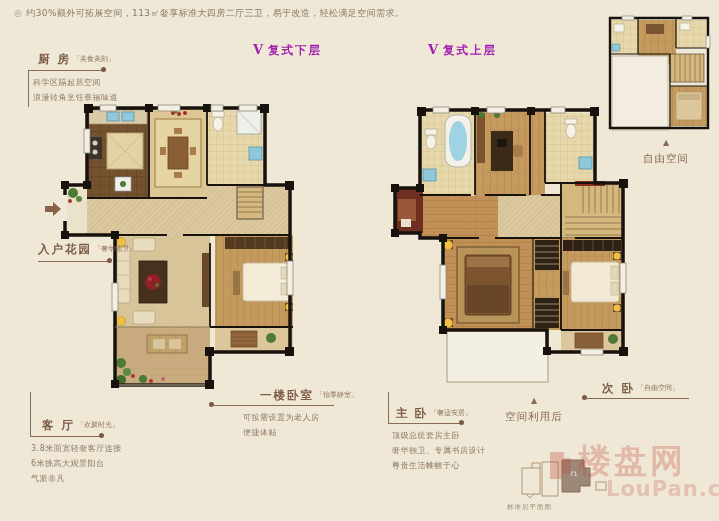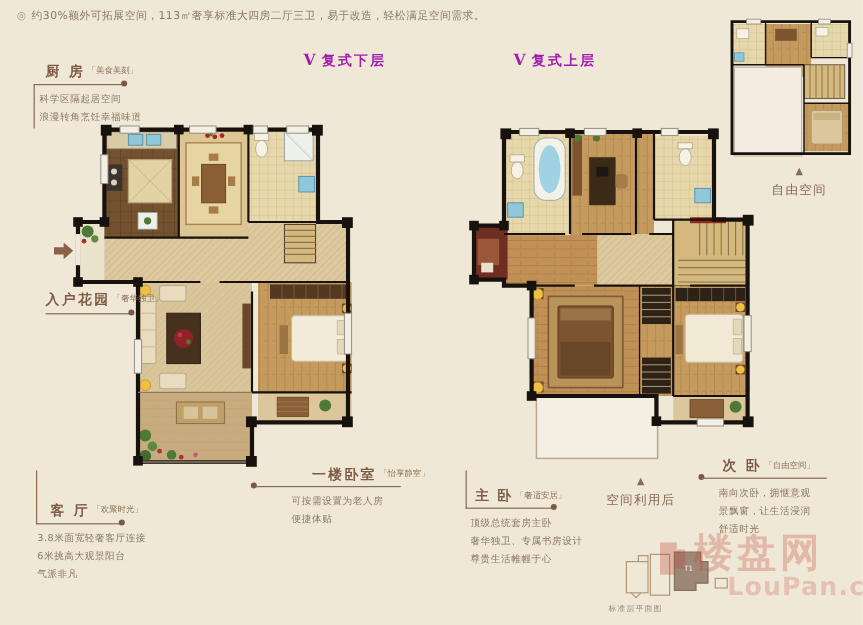--- a/index.html
+++ b/index.html
@@ -439,25 +439,20 @@
     <span>顶级总统套房主卧</span><br>
     <span>奢华独卫、专属书房设计</span><br>
     <span>尊贵生活帷幄于心</span>
   </div>
 
   <div class="co-dot" id="co-bed2-dot"></div>
   <div class="co-line" id="co-bed2-line" style="border-top:1px solid #8a6a52;"></div>
   <div class="co-title" id="co-bed2-title">
     <span>次 卧</span><span class="co-tag">「自由空间」</span>
   </div>
-  <div class="co-desc" id="co-bed2-desc">
-    <span>南向次卧，拥惬意观</span><br>
-    <span>景飘窗，让生活浸润</span><br>
-    <span>舒适时光</span>
-  </div>
 
   <div class="marker" id="marker-before">
     <span class="arrow">▲</span>
     <span class="lbl">自由空间</span>
   </div>
   <div class="marker" id="marker-after">
     <span class="arrow">▲</span>
     <span class="lbl">空间利用后</span>
   </div>
 

